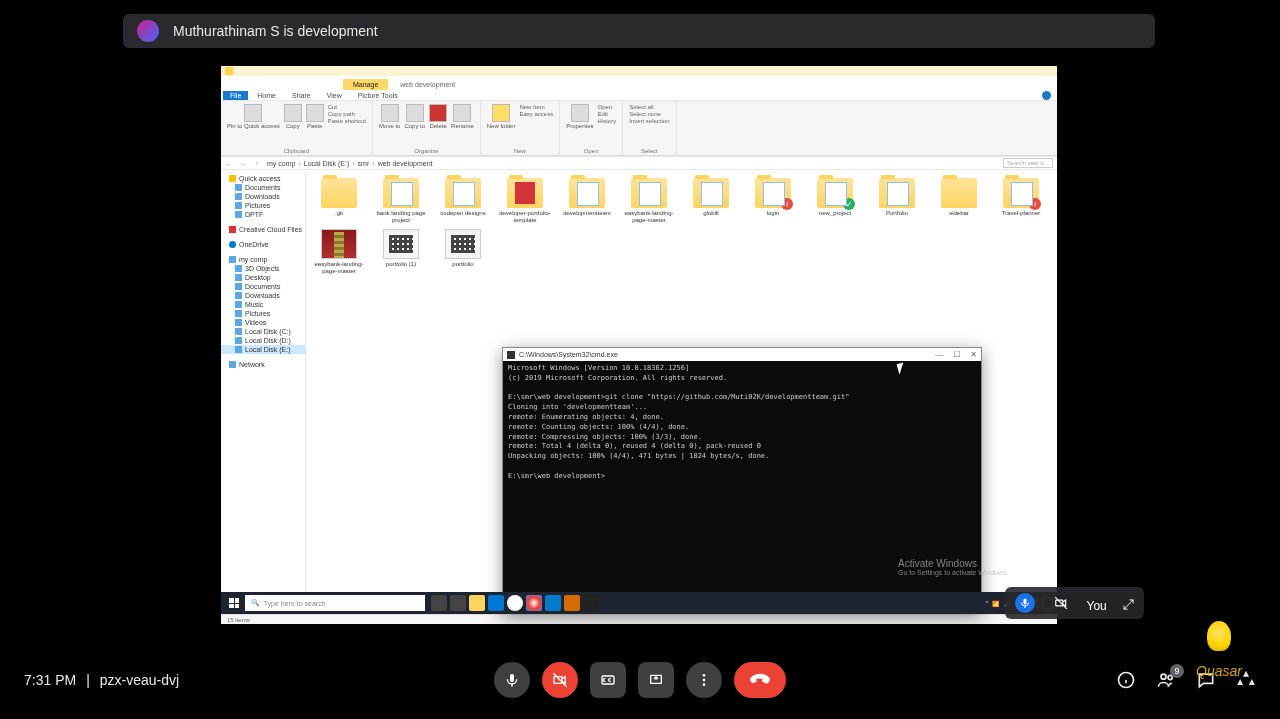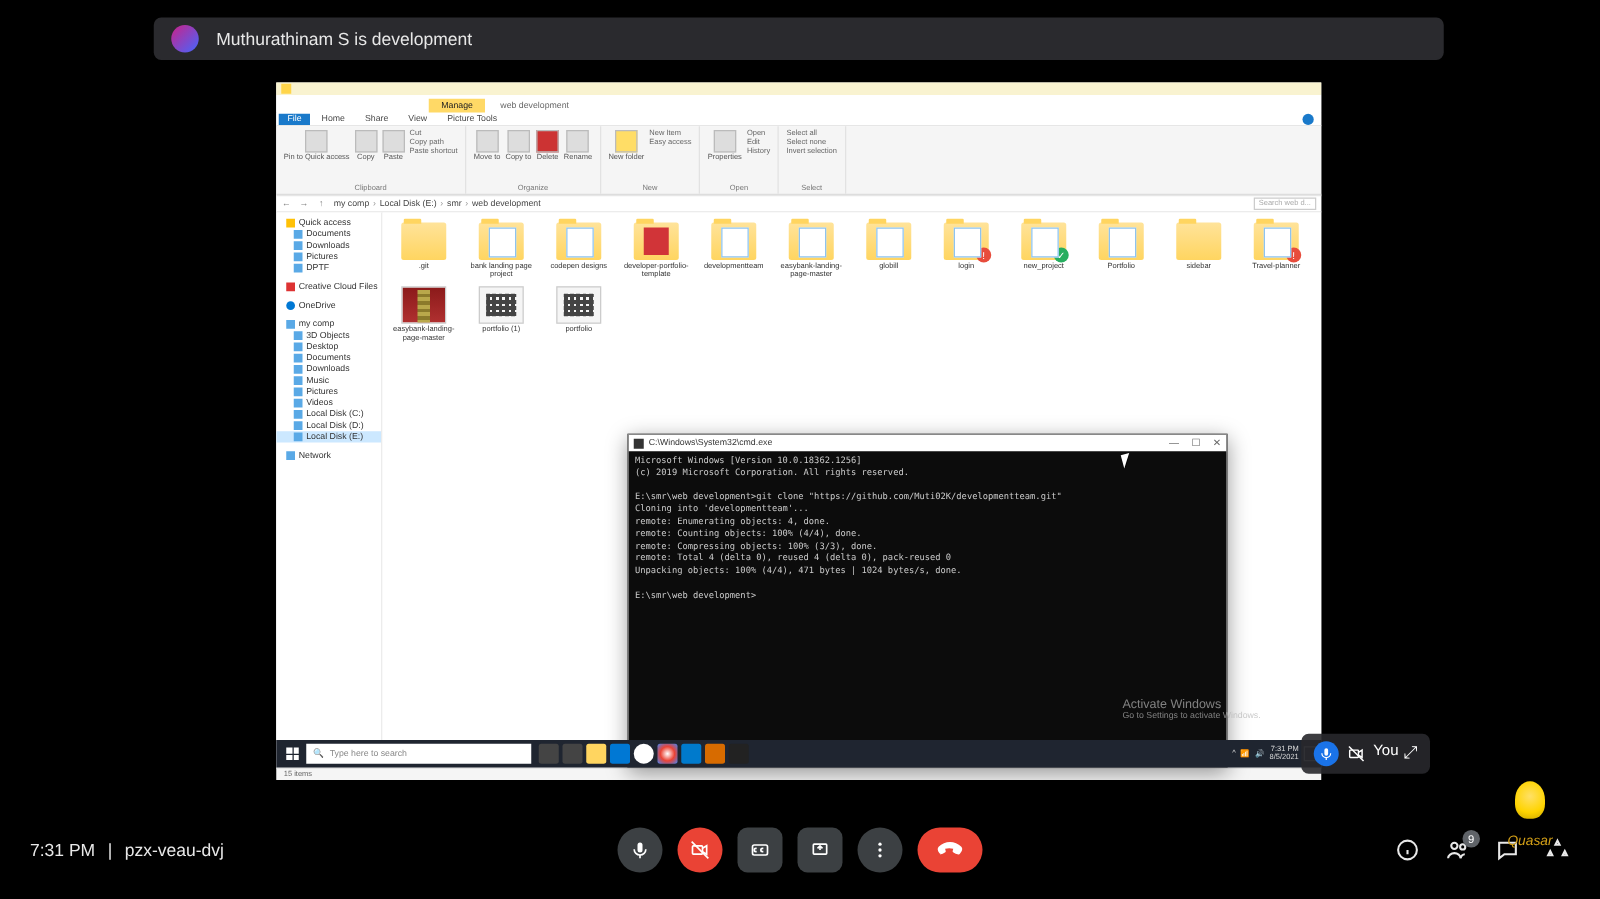--- a/index.html
+++ b/index.html
@@ -82,40 +82,40 @@
 .win-logo span { background: #fff; }
 .tb-search { flex: 0 0 180px; height: 16px; background: #fff; display: flex; align-items: center; font-size: 7px; color: #888; padding: 0 6px; gap: 4px; }
 .tb-apps { display: flex; gap: 3px; margin-left: 4px; }
 .tb-app { width: 16px; height: 16px; background: #3a3f4a; border-radius: 2px; }
 .tb-tray { margin-left: auto; display: flex; align-items: center; gap: 4px; font-size: 6px; color: #ddd; }
 .tray-time { text-align: right; line-height: 1; }
 
 .fake-cursor { position: absolute; width: 0; height: 0; border-left: 6px solid #000; border-right: 0; border-top: 0; border-bottom: 10px solid transparent; transform: rotate(-15deg); pointer-events: none; }
 .fake-cursor::after { content: ''; position: absolute; left: -7px; top: -1px; border-left: 7px solid #fff; border-bottom: 11px solid transparent; z-index: -1; }
 
-.self-view { position: absolute; right: 136px; bottom: 100px; display: flex; align-items: flex-start; gap: 4px; background: rgba(40,40,44,.9); border-radius: 6px; padding: 6px 10px; }
+.self-view { position: absolute; right: 136px; bottom: 100px; display: flex; align-items: flex-end; gap: 16px; background: rgba(40,40,44,.9); border-radius: 6px; padding: 6px 10px; }
 .sv-btn { width: 20px; height: 20px; border-radius: 50%; display: flex; align-items: center; justify-content: center; color: #fff; font-size: 11px; }
 .sv-btn.blue { background: #1a73e8; }
 .sv-label { color: #fff; font-size: 12px; font-weight: 500; }
 .sv-expand { color: #fff; font-size: 14px; cursor: pointer; }
 
 .meet-footer { position: absolute; bottom: 0; left: 0; right: 0; height: 78px; display: flex; align-items: center; padding: 0 24px; }
 .meet-left { display: flex; align-items: center; gap: 10px; color: #e8e8e8; font-size: 14px; }
 .meet-center { position: absolute; left: 50%; transform: translateX(-50%); display: flex; gap: 12px; }
 .meet-btn { width: 36px; height: 36px; border-radius: 50%; background: #3c4043; display: flex; align-items: center; justify-content: center; color: #fff; cursor: pointer; }
 .meet-btn.square { border-radius: 8px; }
 .meet-btn.red { background: #ea4335; }
 .meet-btn.hangup { background: #ea4335; width: 52px; border-radius: 20px; }
 .meet-right { margin-left: auto; display: flex; gap: 20px; color: #e8e8e8; align-items: center; }
 .meet-right-btn { position: relative; cursor: pointer; font-size: 18px; }
 .badge { position: absolute; top: -6px; right: -8px; background: #5f6368; color: #fff; font-size: 9px; width: 14px; height: 14px; border-radius: 50%; display: flex; align-items: center; justify-content: center; }
 
 .brand-logo { position: absolute; right: 38px; bottom: 40px; display: flex; flex-direction: column; align-items: center; }
 .bulb { width: 24px; height: 30px; background: radial-gradient(circle at 50% 40%, #ffe066, #ffd400 60%, #c9a500); border-radius: 50% 50% 40% 40%; }
-.brand-text { color: #d4a017; font-size: 11px; margin-top: 12px; font-style: italic; }
+.brand-text { color: #d4a017; font-size: 14px; margin-top: 12px; font-style: italic; }
 
 svg { display: block; }
 </style>
 </head>
 <body>
 
 <div class="presenting-bar">
   <div class="presenter-avatar"></div>
   <span>Muthurathinam S is development</span>
 </div>

